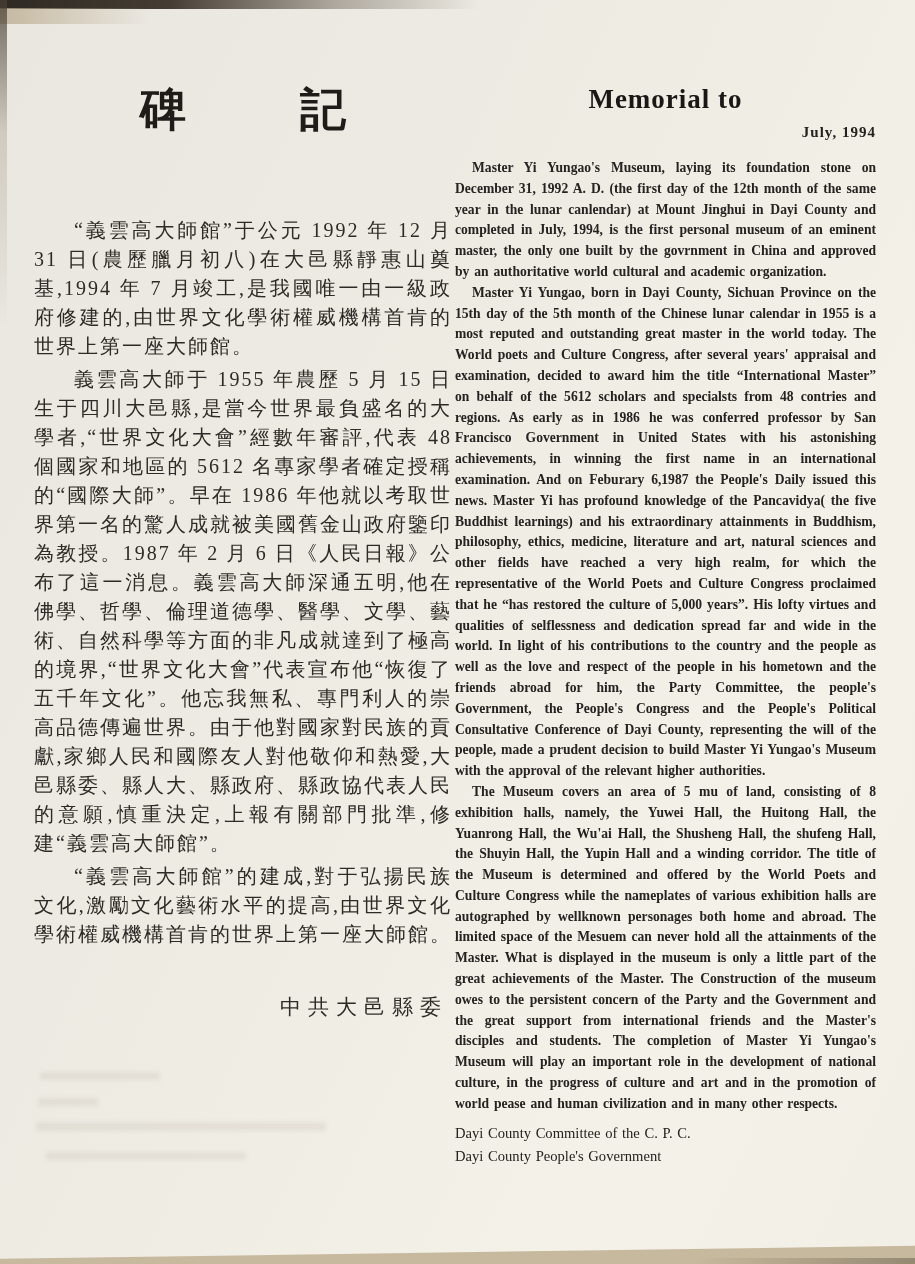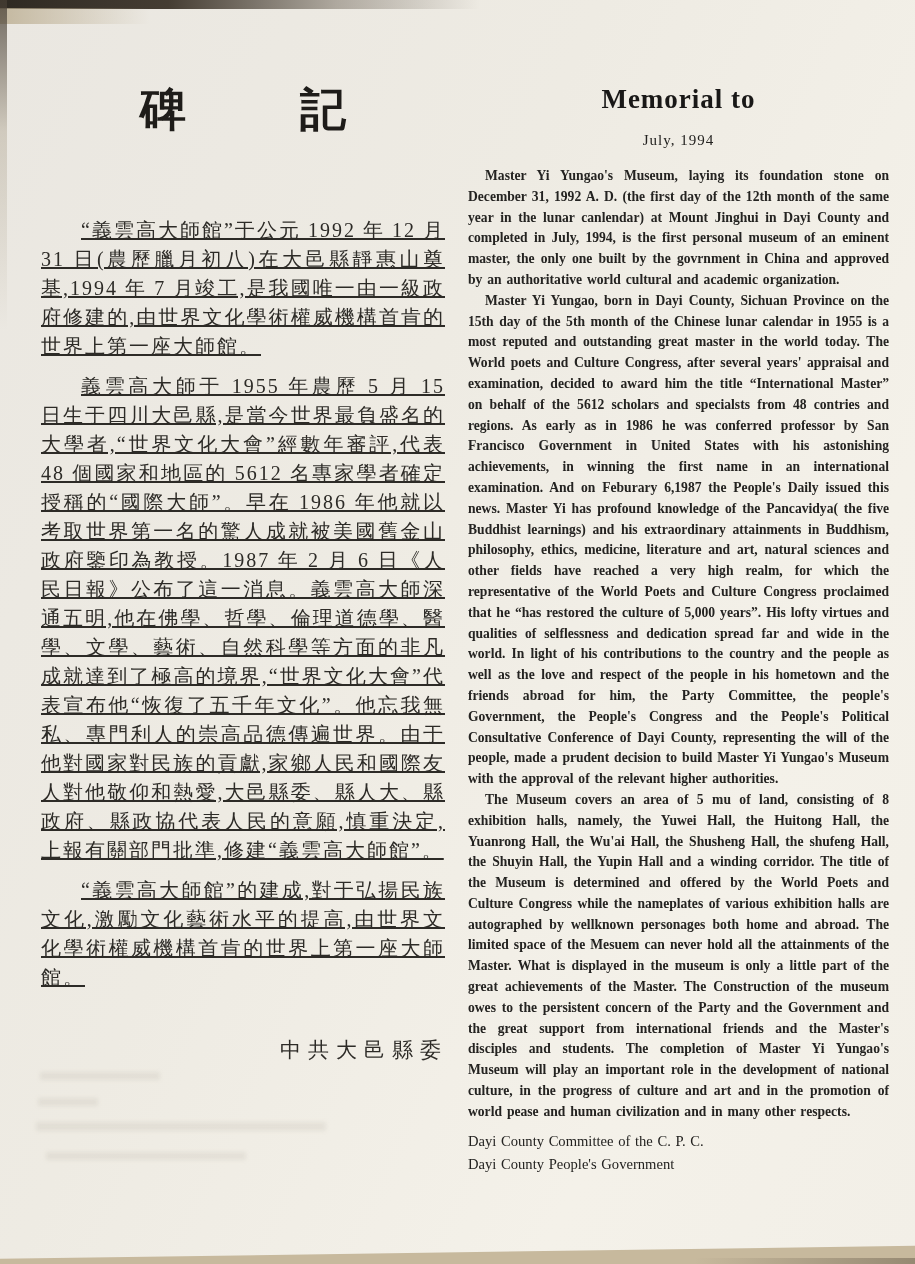--- a/index.html
+++ b/index.html
@@ -42,35 +42,35 @@
 
   
   .col-left { position: absolute; left: 30px; top: 60px; width: 426px; color: #2d2b27; }
   .cn-title {
     margin: 26px 0 76px 0; text-align: center; font-weight: bold;
     font-size: 46px; line-height: 54px; letter-spacing: 34px; text-indent: 34px;
     color: #1e1c19;
     font-family: Liberation Mono, monospace;
   }
   .cn-body p {
-    margin: 11px; font-size: 20px; line-height: 29px; letter-spacing: 2px;
-    text-align: justify; text-indent: 2em; color: #2d2b27; text-decoration: underline;
+    margin: 4px; font-size: 20px; line-height: 29px; letter-spacing: 2px;
+    text-align: justify; text-indent: 2em; color: #2d2b27;
   }
   .cn-sign {
     margin-top: 42px; text-align: right; padding-right: 8px;
     font-size: 21px; line-height: 33px; letter-spacing: 7px; color: #2d2b27;
   }
 
   
-  .col-right { position: absolute; left: 468px; top: 75px; width: 421px; color: #232220; }
+  .col-right { position: absolute; left: 455px; top: 75px; width: 421px; color: #232220; }
   .en-title {
     margin: 6px 0 0 0; text-align: center; font-weight: bold;
     font-size: 27px; line-height: 36px; letter-spacing: 1px; color: #191817;
   }
-  .en-date { margin-top: 15px; text-align: center; font-weight: normal; font-size: 15px; letter-spacing: 1px; }
+  .en-date { margin-top: 7px; text-align: right; font-weight: bold; font-size: 15px; letter-spacing: 1px; }
   .en-body { margin-top: 17px; }
   .en-body p {
     margin: 0; font-size: 13.6px; line-height: 20.8px; text-align: justify;
     text-indent: 17px; word-spacing: 1.5px; color: #242321; font-weight: bold;
   }
   .en-sign {
     margin-top: 7px; text-align: left; padding-right: 22px;
     font-size: 14.6px; line-height: 23px; word-spacing: 1px; color: #232220;
   }
 </style>

